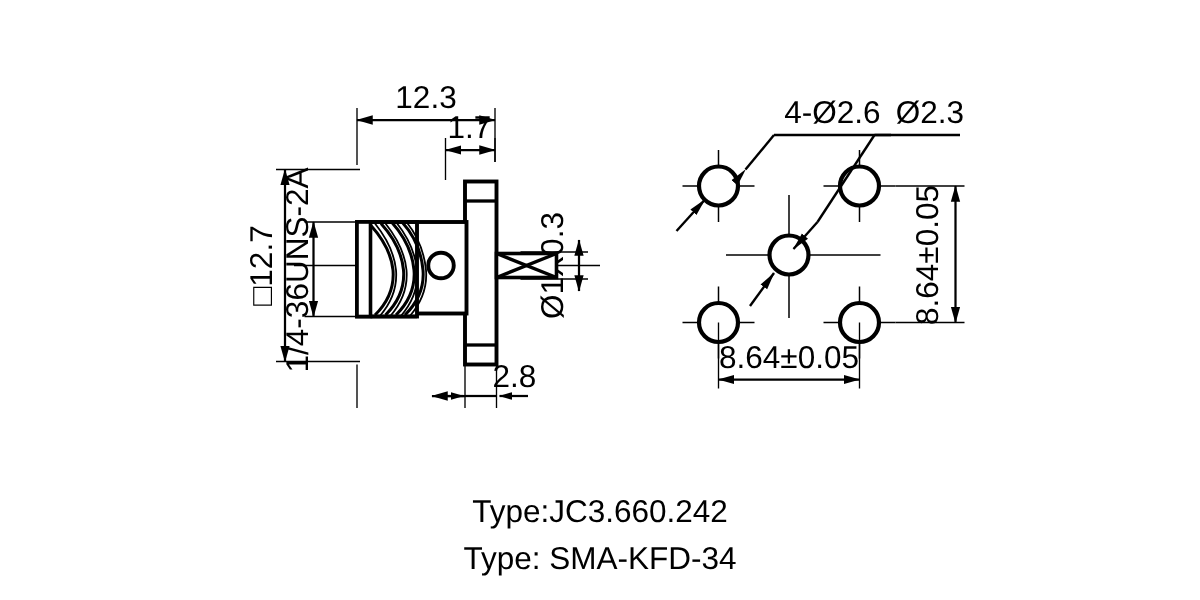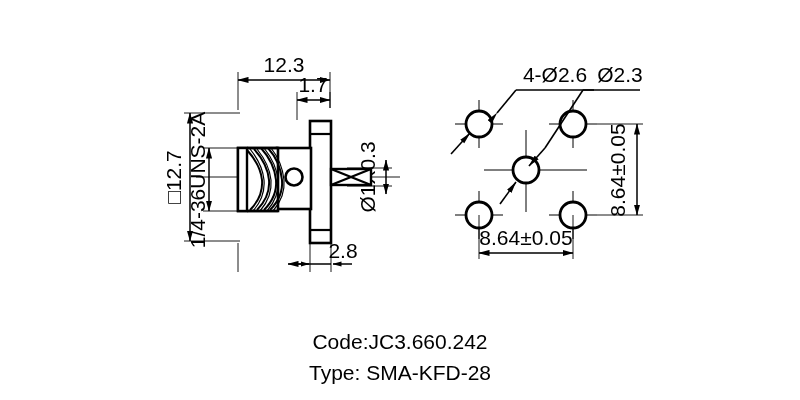--- a/index.html
+++ b/index.html
@@ -216,17 +216,17 @@
         <line x1="573" y1="215" x2="573" y2="259" stroke="#000" stroke-width="0.9"></line>
         <line x1="479" y1="253" x2="573" y2="253" stroke="#000" stroke-width="1.5" marker-start="url(#arrHeadL)" marker-end="url(#arrHeadR)"></line>
         <text x="526" y="245" text-anchor="middle" font-family="Liberation Sans, sans-serif" font-size="21" fill="#000">8.64±0.05</text>
       </g>
 
     </g>
 
   </svg>
 
   <div class="caption-block">
-    <div class="caption-line">Code:JC3.660.242</div>
-    <div class="caption-line">Type: SMA-KFD-28</div>
+    <div class="caption-line">Type:JC3.660.242</div>
+    <div class="caption-line">Type: SMA-KFD-34</div>
   </div>
 
 </div>
 
 </body></html>

